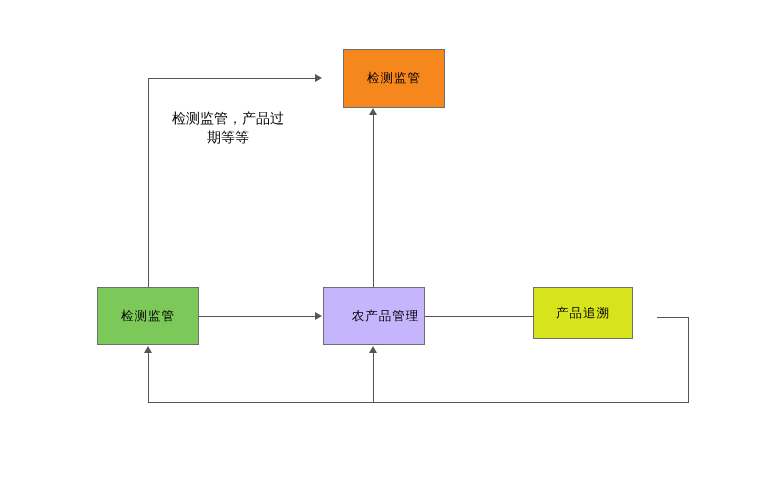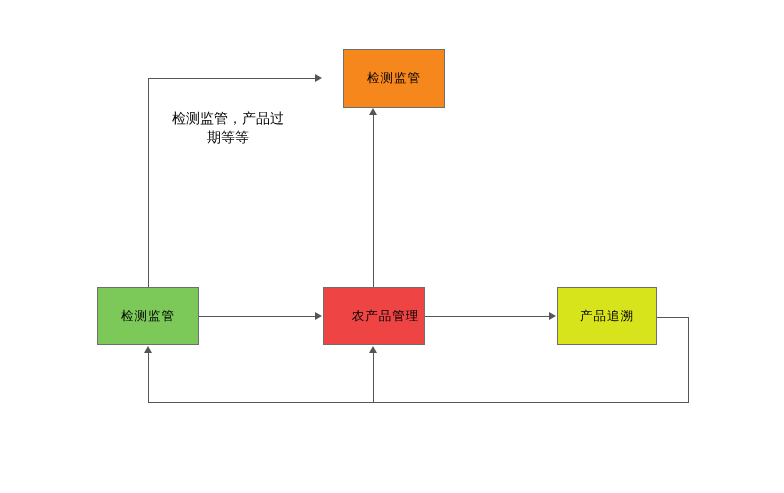--- a/index.html
+++ b/index.html
@@ -13,21 +13,21 @@
   .node{
     position:absolute;
     border:1px solid #6e6e6e;
     display:flex;align-items:center;justify-content:center;
     font-size:12.5px;color:#000;letter-spacing:1px;
     box-sizing:border-box;
   }
   #node-detection{left:323px;top:49px;width:102px;height:59px;margin-left:20px;}
   #node-supply{left:97px;top:287px;width:102px;height:58px;}
   #node-produce{left:323px;top:287px;width:102px;height:58px;}
-  #node-trace{left:557px;top:287px;width:100px;height:58px;}
+  #node-trace{left:533px;top:287px;width:100px;height:52px;}
   .line{position:absolute;background:#555555;}
   .arrow{position:absolute;background:#555555;}
   .arrow-right{width:7px;height:8px;clip-path:polygon(0 0,0 100%,100% 50%);}
   .arrow-up{width:8px;height:7px;clip-path:polygon(50% 0,0 100%,100% 100%);}
   .note{
     position:absolute;
     font-size:14px;line-height:19px;color:#000;
     text-align:center;white-space:pre-line;
   }
   #note-toxic{left:160px;top:109px;width:136px;}
@@ -60,21 +60,21 @@
   <div class="arrow arrow-up" style="left: 369px; top: 346px; background-color: rgb(85, 85, 85);"></div>
 
   <div class="node" id="node-detection" style="background-color: rgb(246, 135, 29);">
     <span>检测监管</span>
   </div>
 
   <div class="node" id="node-supply" style="background-color: rgb(124, 201, 90);">
     <span>检测监管</span>
   </div>
 
-  <div class="node" id="node-produce" style="background-color: #ef4444; padding-left: 23px;">
+  <div class="node" id="node-produce" style="background-color: #c4b5fd; padding-left: 23px;">
     <span>农产品管理</span>
   </div>
 
   <div class="node" id="node-trace" style="background-color: rgb(215, 228, 28);">
     <span>产品追溯</span>
   </div>
 
   <div class="note" id="note-toxic">检测监管，产品过
 期等等</div>
 

